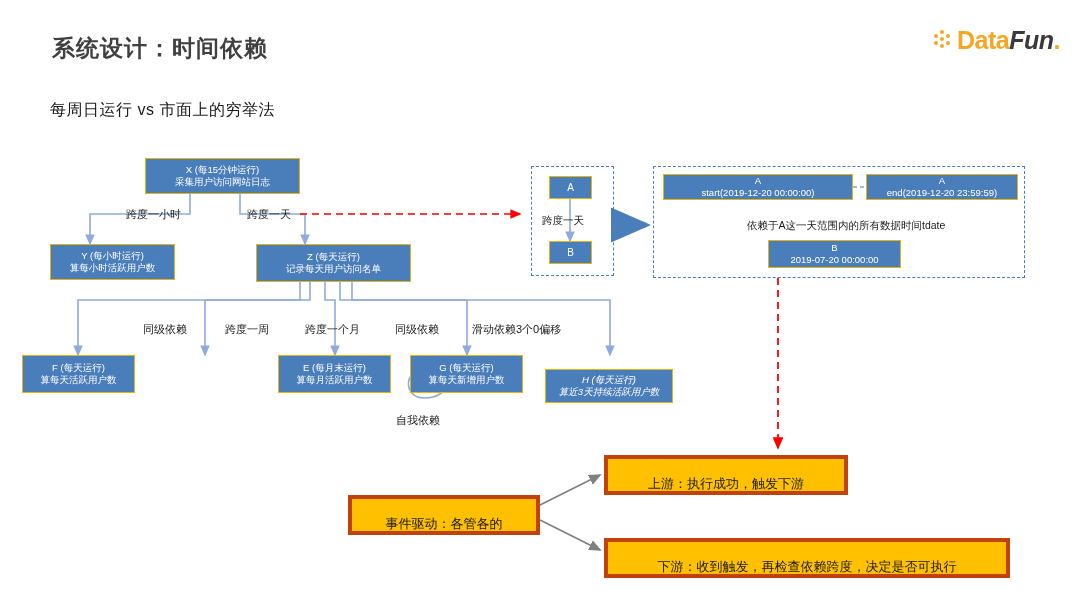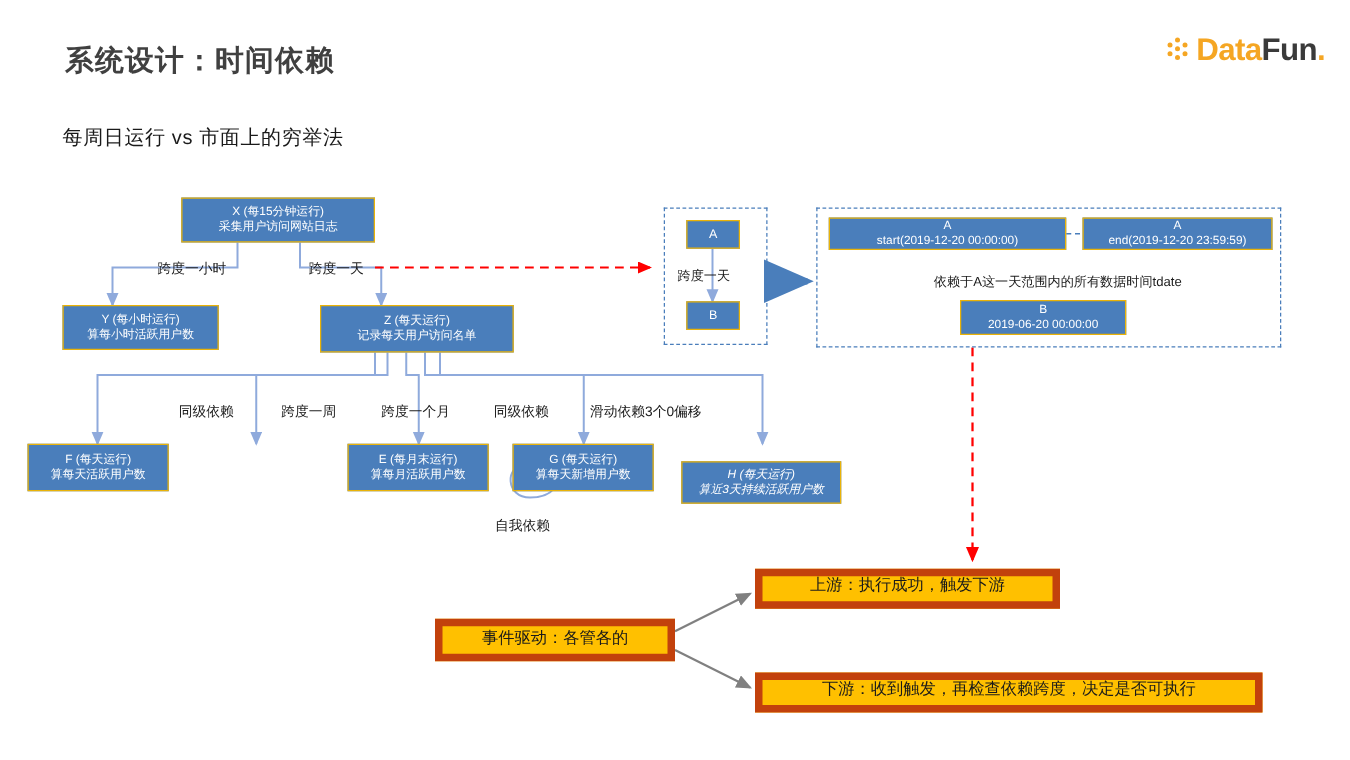--- a/index.html
+++ b/index.html
@@ -34,21 +34,21 @@
     width:22px;height:22px;position:relative;margin-right:1px;
   }
   .logo-dots i{
     position:absolute;display:block;width:4px;height:4px;border-radius:50%;
     background:#f5a623;
   }
   .logo-text{
     font-size:25px;font-weight:bold;color:#f5a623;letter-spacing:-.5px;
     line-height:1;
   }
-  .logo-text .dark{color:#3a3a3a;}
+  .logo-text .dark{color:#3a3a3a;font-style:italic;}
   .logo-text .dot{color:#f5a623;}
 
   
   .node{
     position:absolute;
     box-sizing:border-box;
     background:#4a7ebb;
     border:1px solid #eab308;
     color:#ffffff;
     font-size:9.5px;
@@ -81,26 +81,26 @@
     font-size:10.5px;
     color:#1a1a1a;
     white-space:nowrap;
   }
 
   
   .ybox{
     position:absolute;
     box-sizing:border-box;
     background:#ffc000;
-    border:6px solid #c2410c;
+    border:4px solid #c2410c;
     color:#1a1a1a;
     font-size:13px;
-    display:flex;align-items:flex-end;justify-content:center;
+    display:flex;align-items:flex-start;justify-content:center;
     white-space:nowrap;
-    padding:4px 10px;
+    padding:16px 10px;
   }
 
   svg.lines{position:absolute;left:0;top:0;width:1080px;height:608px;pointer-events:none;}
 </style>
 </head>
 <body>
 
 <div class="slide">
 
   <div class="title">系统设计：时间依赖</div>
@@ -224,21 +224,21 @@
 
   <div class="node" style="left:866px;top:174px;width:152px;height:26px;">
     <span>A</span>
     <span>end(2019-12-20 23:59:59)</span>
   </div>
 
   <div class="plaintext" style="left:711px;top:219px;margin-left:36px;">依赖于A这一天范围内的所有数据时间tdate</div>
 
   <div class="node" style="left:768px;top:240px;width:133px;height:28px;">
     <span>B</span>
-    <span>2019-06-20 00:00:00</span>
+    <span>2019-07-20 00:00:00</span>
   </div>
 
   <div class="ybox" style="left:348px;top:495px;width:192px;height:34px;">
     <span>事件驱动：各管各的</span>
   </div>
 
   <div class="ybox" style="left:604px;top:455px;width:244px;height:32px;">
     <span>上游：执行成功，触发下游</span>
   </div>
 

